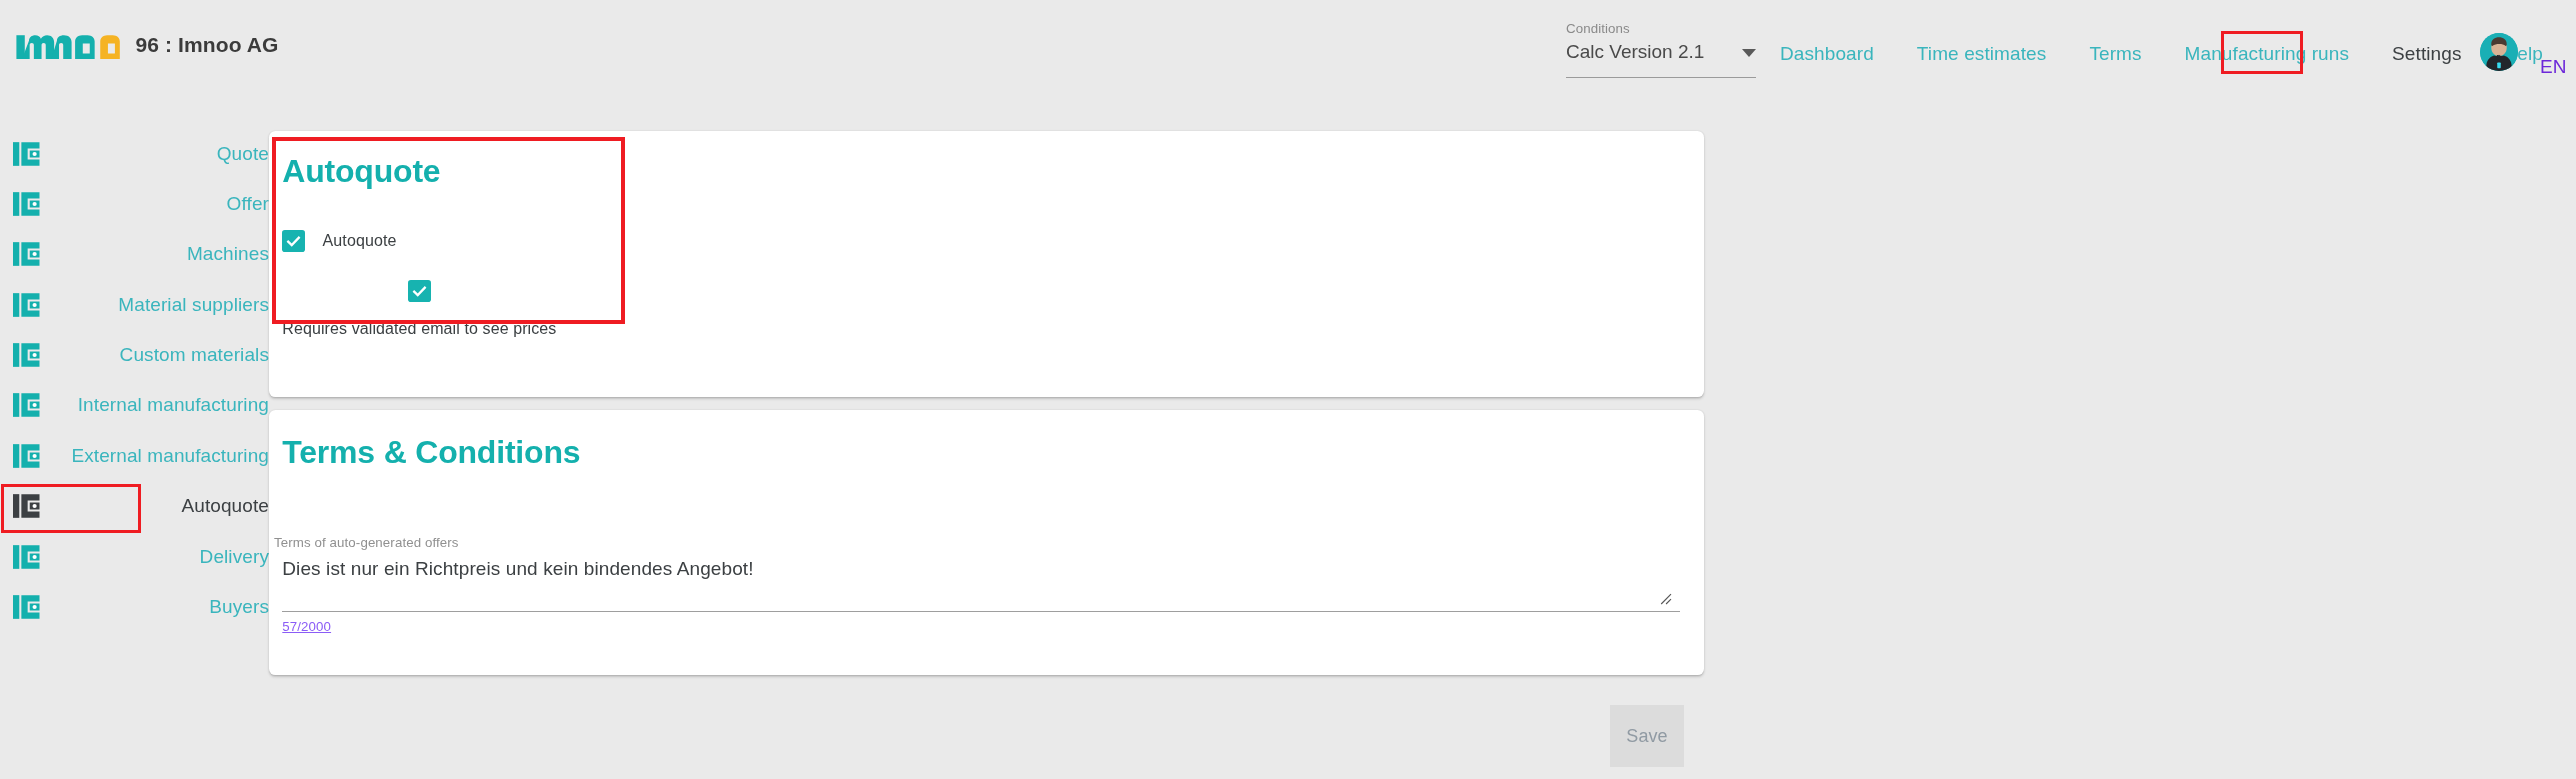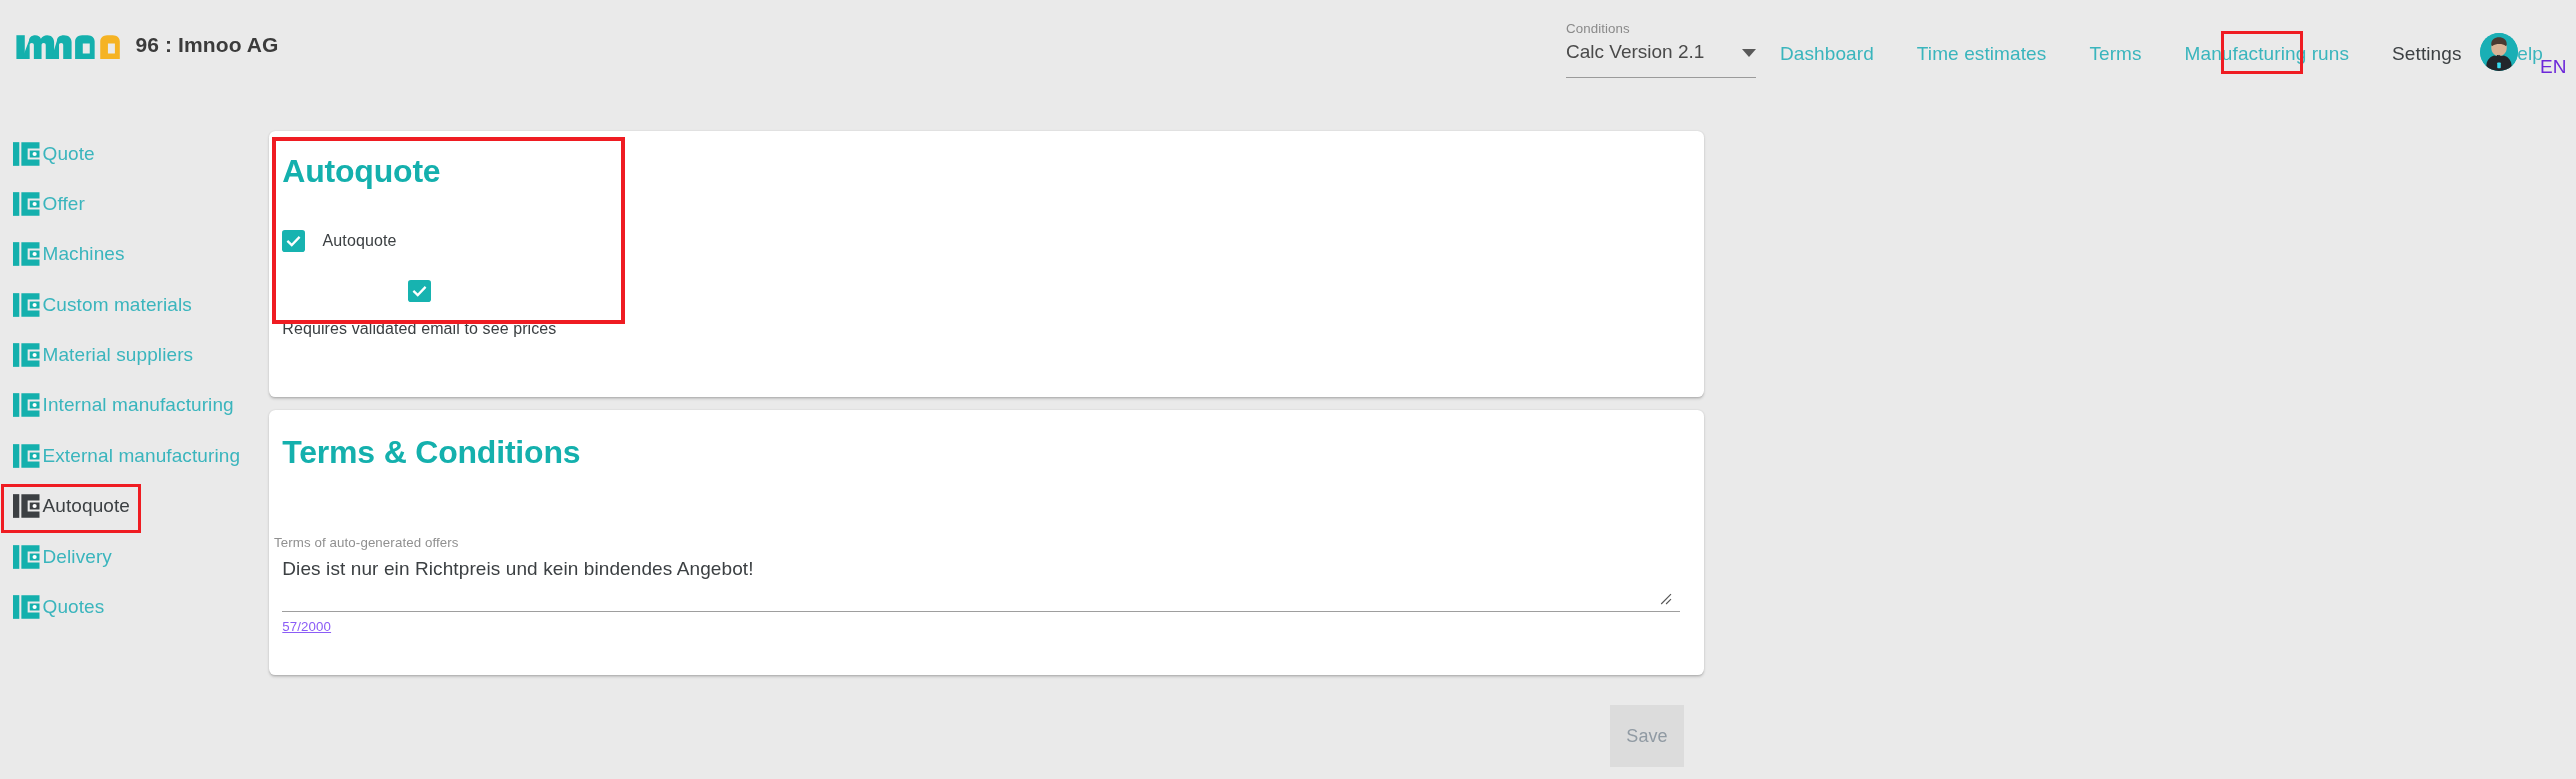--- a/index.html
+++ b/index.html
@@ -141,21 +141,22 @@
     left: 0;
     top: 136px;
     width: 269px;
   }
   .side-item {
     display: flex;
     align-items: center;
     height: 35px;
     margin-bottom: 15.4px;
     padding-left: 13px;
-    gap: 3px;
+    gap: 18px;
+    justify-content: space-between;
   }
   .side-icon { width: 26.5px; height: 24px; flex: 0 0 26.5px; display:block; }
   .side-label {
     font-size: 19px;
     color: #3ab5bd;
     white-space: nowrap;
     letter-spacing: 0.1px;
   }
   .side-item.active .side-label { color: #3c4043; }
 
@@ -385,31 +386,31 @@
     <span class="side-label">Machines</span>
   </div>
 
   <div class="side-item">
     <svg class="side-icon" viewBox="0 0 38 34">
       <path d="M0 0 h9 v34 h-9 z" fill="#14b0ad"></path>
       <path d="M12 0 h26 v9 h-17 v16 h17 v9 h-26 z" fill="#14b0ad"></path>
       <path d="M24 12 h14 v10 h-14 z" fill="#14b0ad"></path>
       <circle cx="31" cy="17" r="3" fill="#ffffff"></circle>
     </svg>
+    <span class="side-label">Material suppliers</span>
+  </div>
+
+  <div class="side-item">
+    <svg class="side-icon" viewBox="0 0 38 34">
+      <path d="M0 0 h9 v34 h-9 z" fill="#14b0ad"></path>
+      <path d="M12 0 h26 v9 h-17 v16 h17 v9 h-26 z" fill="#14b0ad"></path>
+      <path d="M24 12 h14 v10 h-14 z" fill="#14b0ad"></path>
+      <circle cx="31" cy="17" r="3" fill="#ffffff"></circle>
+    </svg>
     <span class="side-label">Custom materials</span>
-  </div>
-
-  <div class="side-item">
-    <svg class="side-icon" viewBox="0 0 38 34">
-      <path d="M0 0 h9 v34 h-9 z" fill="#14b0ad"></path>
-      <path d="M12 0 h26 v9 h-17 v16 h17 v9 h-26 z" fill="#14b0ad"></path>
-      <path d="M24 12 h14 v10 h-14 z" fill="#14b0ad"></path>
-      <circle cx="31" cy="17" r="3" fill="#ffffff"></circle>
-    </svg>
-    <span class="side-label">Material suppliers</span>
   </div>
 
   <div class="side-item">
     <svg class="side-icon" viewBox="0 0 38 34">
       <path d="M0 0 h9 v34 h-9 z" fill="#14b0ad"></path>
       <path d="M12 0 h26 v9 h-17 v16 h17 v9 h-26 z" fill="#14b0ad"></path>
       <path d="M24 12 h14 v10 h-14 z" fill="#14b0ad"></path>
       <circle cx="31" cy="17" r="3" fill="#ffffff"></circle>
     </svg>
     <span class="side-label">Internal manufacturing</span>
@@ -445,21 +446,21 @@
     <span class="side-label">Delivery</span>
   </div>
 
   <div class="side-item">
     <svg class="side-icon" viewBox="0 0 38 34">
       <path d="M0 0 h9 v34 h-9 z" fill="#14b0ad"></path>
       <path d="M12 0 h26 v9 h-17 v16 h17 v9 h-26 z" fill="#14b0ad"></path>
       <path d="M24 12 h14 v10 h-14 z" fill="#14b0ad"></path>
       <circle cx="31" cy="17" r="3" fill="#ffffff"></circle>
     </svg>
-    <span class="side-label">Quotes</span>
+    <span class="side-label">Buyers</span>
   </div>
 </aside>
 
 <div class="red-box-side"></div>
 
 <section class="card" id="card-autoquote">
   <h2 class="card-title">Autoquote</h2>
 
   <label class="cb-row" id="cb-row-1">
     <span class="checkbox">

